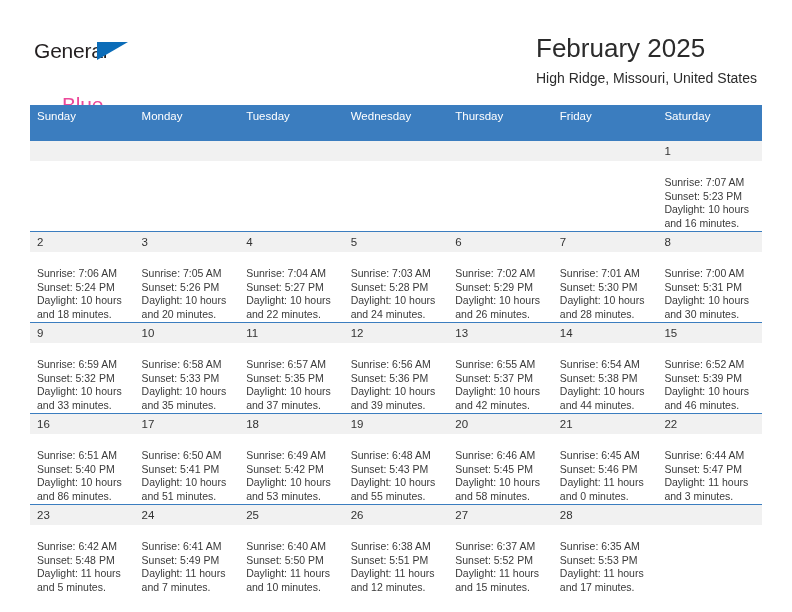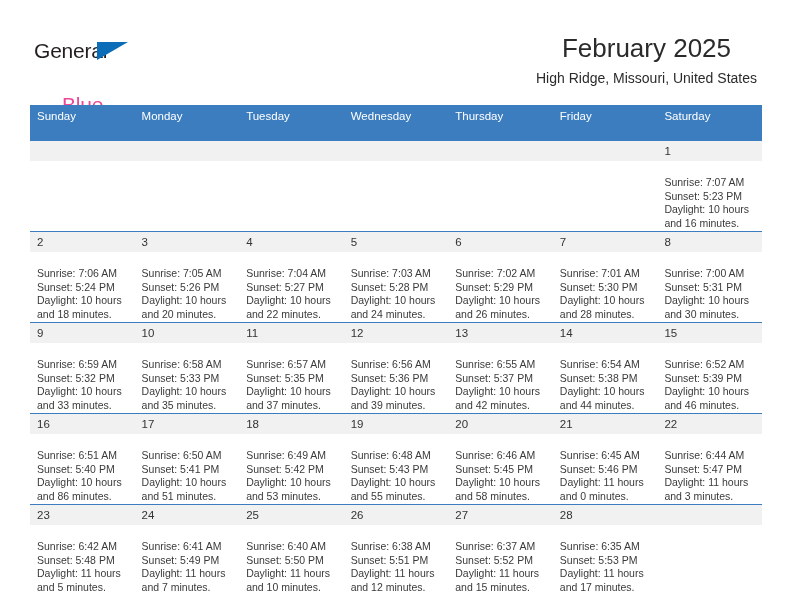--- a/index.html
+++ b/index.html
@@ -63,21 +63,21 @@
     line-height: 22px;
     color: #ec4899;
     letter-spacing: -0.2px;
     margin-top: 28px;
   }
 
   .title-block {
     position: absolute;
     right: 35px;
     top: 33px;
-    text-align: center;
+    text-align: left;
   }
   .cal-title {
     font-size: 26px;
     line-height: 30px;
     color: #2b2b2b;
     font-weight: normal;
     margin: 0;
   }
   .cal-subtitle {
     font-size: 14px;

